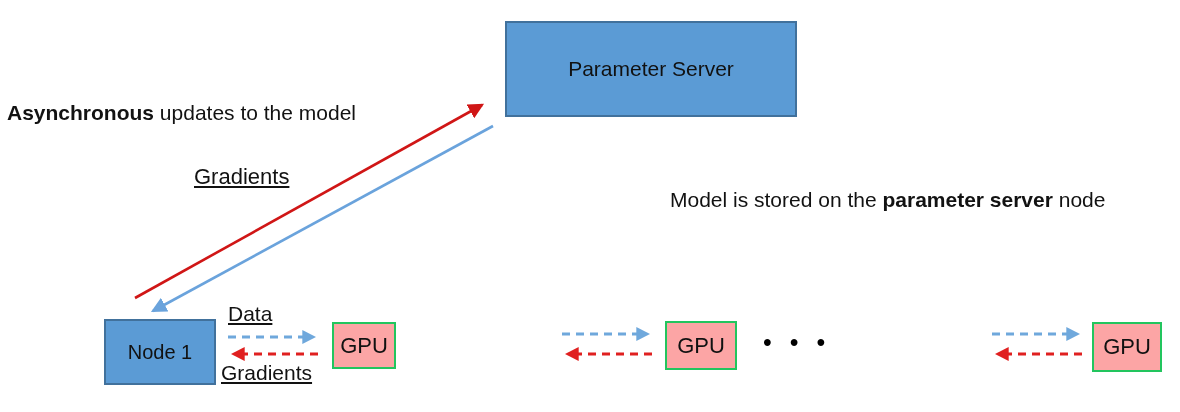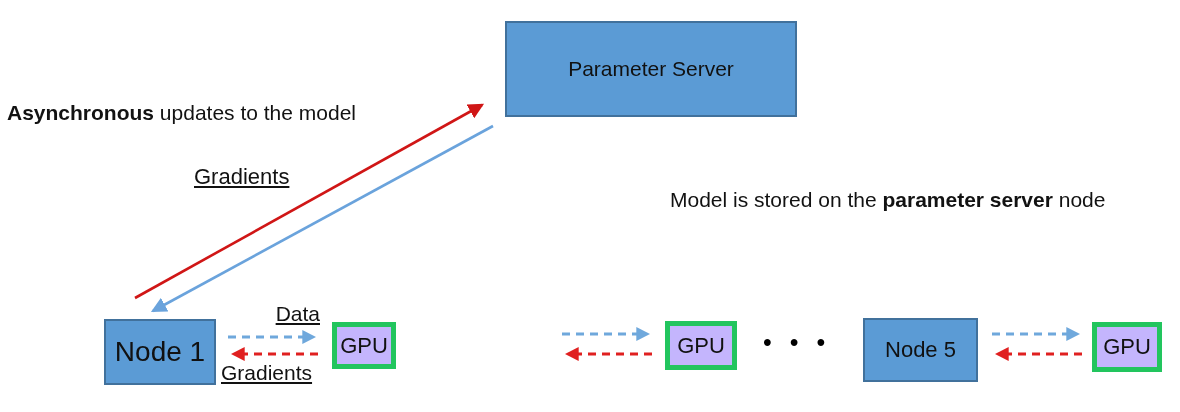--- a/index.html
+++ b/index.html
@@ -16,39 +16,39 @@
     display:flex;align-items:center;justify-content:center;
     box-sizing:border-box;
     text-align:center;
   }
   .blue-box{
     background:#5b9bd5;
     border:2px solid #41719c;
     color:#111;
   }
   .red-box{
-    background:#c4b5fd;
-    border:5px solid #22c55e;
+    background:#fca5a5;
+    border:2px solid #22c55e;
     color:#111;
   }
   #param-server{left:505px;top:21px;width:292px;height:96px;font-size:21px;}
-  #node1{left:104px;top:319px;width:112px;height:66px;font-size:28px;}
+  #node1{left:104px;top:319px;width:112px;height:66px;font-size:20px;}
   #node2{left:435px;top:320px;width:115px;height:65px;font-size:22px;}
   #node5{left:863px;top:318px;width:115px;height:64px;font-size:22px;}
   #gpu1{left:332px;top:322px;width:64px;height:47px;font-size:22px;}
   #gpu2{left:665px;top:321px;width:72px;height:49px;font-size:22px;}
   #gpu3{left:1092px;top:322px;width:70px;height:50px;font-size:22px;}
 
   .note{position:absolute;font-size:21px;white-space:nowrap;}
   #left-note{left:7px;top:101px;}
   #right-note{left:670px;top:164px;margin-top:24px;}
   .lbl{position:absolute;font-size:22px;white-space:nowrap;text-decoration:underline;}
   #gradients-up{left:194px;top:164px;}
   #current-model{left:320px;top:228px;}
-  #data-label{left:228px;top:302px;width:92px;text-align:right;font-size:21px;}
+  #data-label{left:228px;top:302px;width:92px;text-align:left;font-size:21px;}
   #gradients-down{left:221px;top:361px;font-size:21px;}
   #ellipsis{
     position:absolute;left:763px;top:328px;
     font-size:25px;letter-spacing:18px;color:#000;
   }
   svg.arrows{position:absolute;left:0;top:0;pointer-events:none;}
   b{font-weight:bold;}
 </style>
 </head>
 <body>
@@ -105,20 +105,17 @@
   <div id="gpu1" class="box red-box">
     <span>GPU</span>
   </div>
 
   <div id="gpu2" class="box red-box">
     <span>GPU</span>
   </div>
 
   <div id="ellipsis">•••</div>
 
-  <div id="node5" class="box blue-box">
-    <span>Node 5</span>
-  </div>
   <div id="gpu3" class="box red-box">
     <span>GPU</span>
   </div>
 
 </div>
 
 </body></html>

